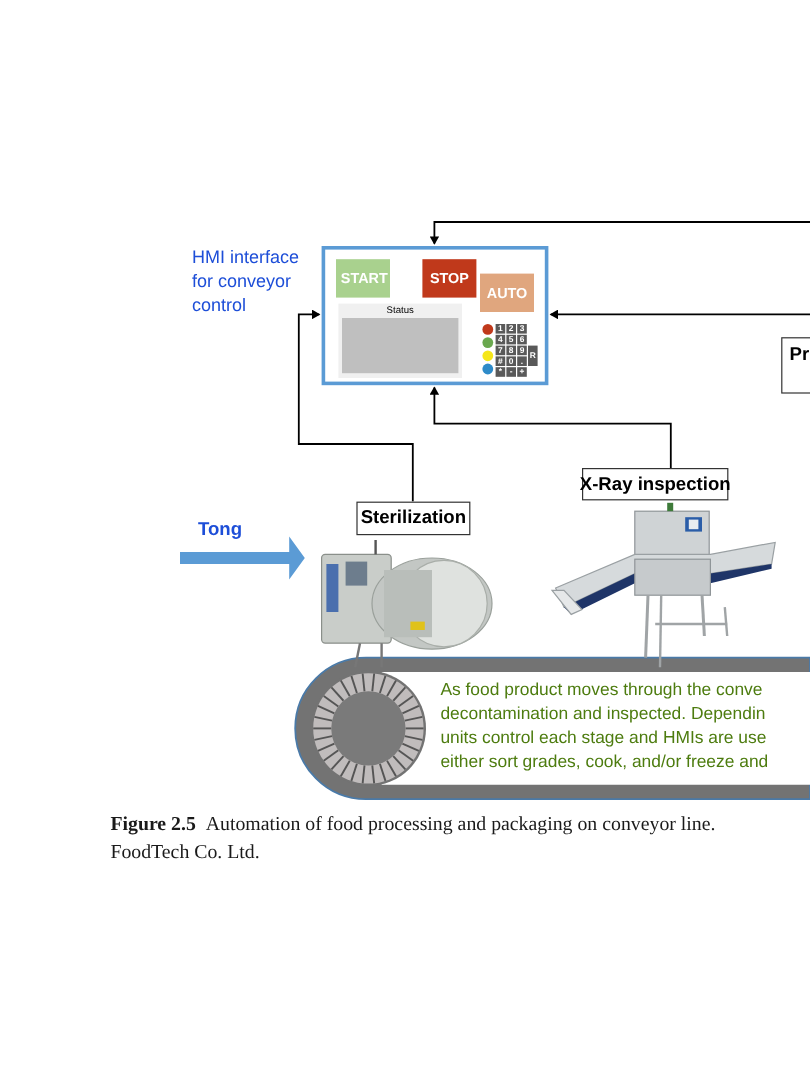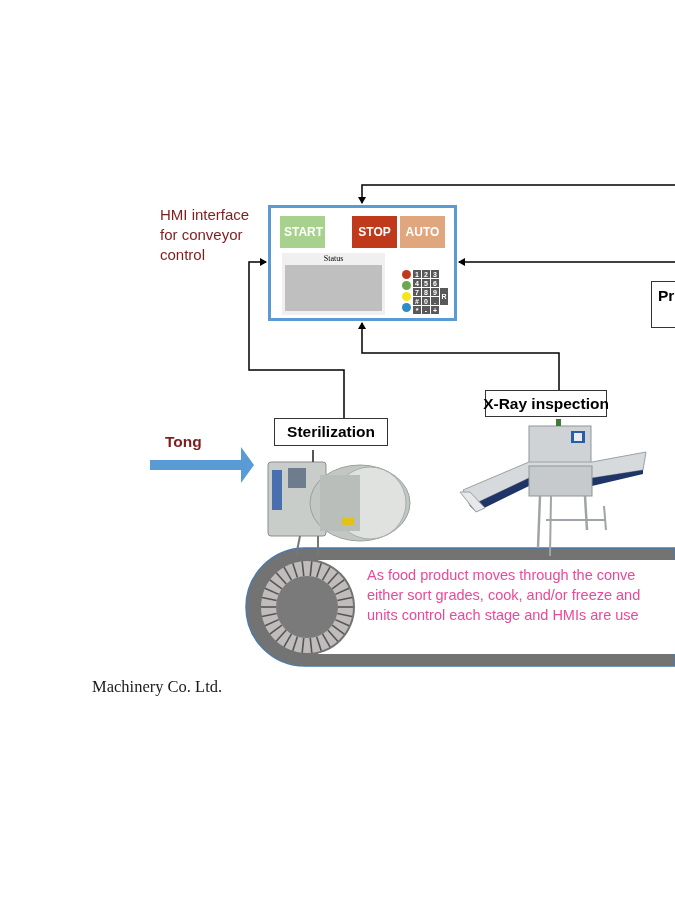--- a/index.html
+++ b/index.html
@@ -1,33 +1,33 @@
 <!DOCTYPE html>
 <html><head>
 <meta charset="utf-8">
 <style>
   html, body { margin: 0; padding: 0; background: #ffffff; }
   body { width: 675px; height: 900px; position: relative; overflow: hidden; font-family: "Liberation Sans", sans-serif; }
   .abs { position: absolute; }
-  .label-sans { font-family: "Liberation Sans", sans-serif; color: #7f1d1d; }
+  .label-sans { font-family: "Liberation Sans", sans-serif; color: #1d4ed8; }
   .hmi-caption { left: 160px; top: 205px; font-size: 15px; line-height: 20px; width: 110px; }
   .box { position: absolute; border: 1px solid #333; background: #fff; font-weight: bold; font-size: 15.5px; color: #000; display: flex; align-items: center; justify-content: center; white-space: nowrap; box-sizing: border-box; }
   .hmi { left: 268px; top: 205px; width: 189px; height: 116px; border: 3px solid #5b9bd5; box-sizing: border-box; background: #fff; }
   .hmi-btn { position: absolute; top: 8px; height: 32px; color: #fff; font-weight: bold; font-size: 12px; display: flex; align-items: center; justify-content: center; overflow: hidden; }
-  .status-panel { position: absolute; left: 11px; top: 45px; width: 103px; height: 62px; background: #f0f0f0; font-family: Liberation Serif, serif; }
+  .status-panel { position: absolute; left: 11px; top: 45px; width: 103px; height: 62px; background: #f0f0f0; }
   .status-label { position: absolute; left: 0; right: 0; top: 1px; text-align: center; font-size: 8px; color: #000; }
   .status-screen { position: absolute; left: 3px; top: 12px; width: 97px; height: 46px; background: #bfbfbf; }
   .leds { position: absolute; left: 131px; top: 62px; }
   .led { width: 9px; height: 9px; border-radius: 50%; margin-bottom: 2px; }
   .keypad { position: absolute; left: 142px; top: 62px; display: grid; grid-template-columns: repeat(4, 8px); grid-auto-rows: 8px; gap: 1px; }
   .key { background: #595959; color: #fff; font-size: 7px; font-weight: bold; display: flex; align-items: center; justify-content: center; line-height: 1; }
   .key.r { grid-column: 4; grid-row: 3 / span 2; }
   .caption { left: 92px; top: 676px; width: 583px; font-family: "Liberation Serif", serif; font-size: 16.5px; line-height: 22.5px; color: #1a1a1a; white-space: nowrap; }
   .caption b { font-weight: bold; }
-  .belt-text { left: 367px; top: 565px; font-size: 14.5px; line-height: 20px; white-space: nowrap; color: #ec4899; }
+  .belt-text { left: 367px; top: 565px; font-size: 14.5px; line-height: 20px; white-space: nowrap; color: #4d7c0f; }
   .farm { left: 165px; top: 433px; font-weight: bold; font-size: 15.5px; }
 </style>
 </head>
 <body>
 
 <svg class="abs" style="left:0;top:0" width="675" height="900" viewBox="0 0 675 900">
   <defs>
     <marker id="ah" markerWidth="8" markerHeight="8" refX="6" refY="4" orient="auto" markerUnits="userSpaceOnUse">
       <path d="M0,0 L7,4 L0,8 z" fill="#000"></path>
     </marker>
@@ -115,21 +115,21 @@
 
 <div class="abs label-sans hmi-caption">
   <div>HMI interface</div>
   <div>for conveyor</div>
   <div>control</div>
 </div>
 
 <div class="abs hmi">
   <div class="hmi-btn" style="left:9px;width:45px;background:#a9d18e;justify-content:flex-start;padding-left:4px;box-sizing:border-box;">START</div>
   <div class="hmi-btn" style="left:69px;width:45px;background:#c0391b;margin-left:12px;">STOP</div>
-  <div class="hmi-btn" style="left:129px;width:45px;background:#e0a67e;">AUTO</div>
+  <div class="hmi-btn" style="left:129px;width:45px;background:#e0a67e;margin-top:12px;">AUTO</div>
   <div class="status-panel">
     <div class="status-label">Status</div>
     <div class="status-screen"></div>
   </div>
   <div class="leds">
     <div class="led" style="background:#c0391b"></div>
     <div class="led" style="background:#6aa84f"></div>
     <div class="led" style="background:#f5e61a"></div>
     <div class="led" style="background:#2e8bc9"></div>
   </div>
@@ -147,25 +147,27 @@
     <div class="key" style="grid-column:2;grid-row:4">0</div>
     <div class="key" style="grid-column:3;grid-row:4">.</div>
     <div class="key" style="grid-column:1;grid-row:5">*</div>
     <div class="key" style="grid-column:2;grid-row:5">-</div>
     <div class="key" style="grid-column:3;grid-row:5">+</div>
     <div class="key r">R</div>
   </div>
 </div>
 
 <div class="abs label-sans farm">Tong</div>
-<div class="box" style="left:274px;top:418px;width:114px;height:28px;">Sterilization</div>
+<div class="box" style="left:297px;top:418px;width:95px;height:28px;">Sterilization</div>
 <div class="box" style="left:485px;top:390px;width:122px;height:27px;">X-Ray inspection</div>
 <div class="box" style="left:651px;top:281px;width:40px;height:47px;justify-content:flex-start;align-items:flex-start;padding:5px 0 0 6px;">Pr</div>
 
 <div class="abs label-sans belt-text">
   <div>As food product moves through the conve</div>
+  <div>decontamination and inspected. Dependin</div>
+  <div>units control each stage and HMIs are use</div>
   <div>either sort grades, cook, and/or freeze and</div>
-  <div>units control each stage and HMIs are use</div>
 </div>
 
 <div class="abs caption">
-  <div>Machinery Co. Ltd.</div>
+  <div><b>Figure 2.5</b>&nbsp;&nbsp;<span>Automation of food processing and packaging on conveyor line.</span></div>
+  <div>FoodTech Co. Ltd.</div>
 </div>
 
 </body></html>

